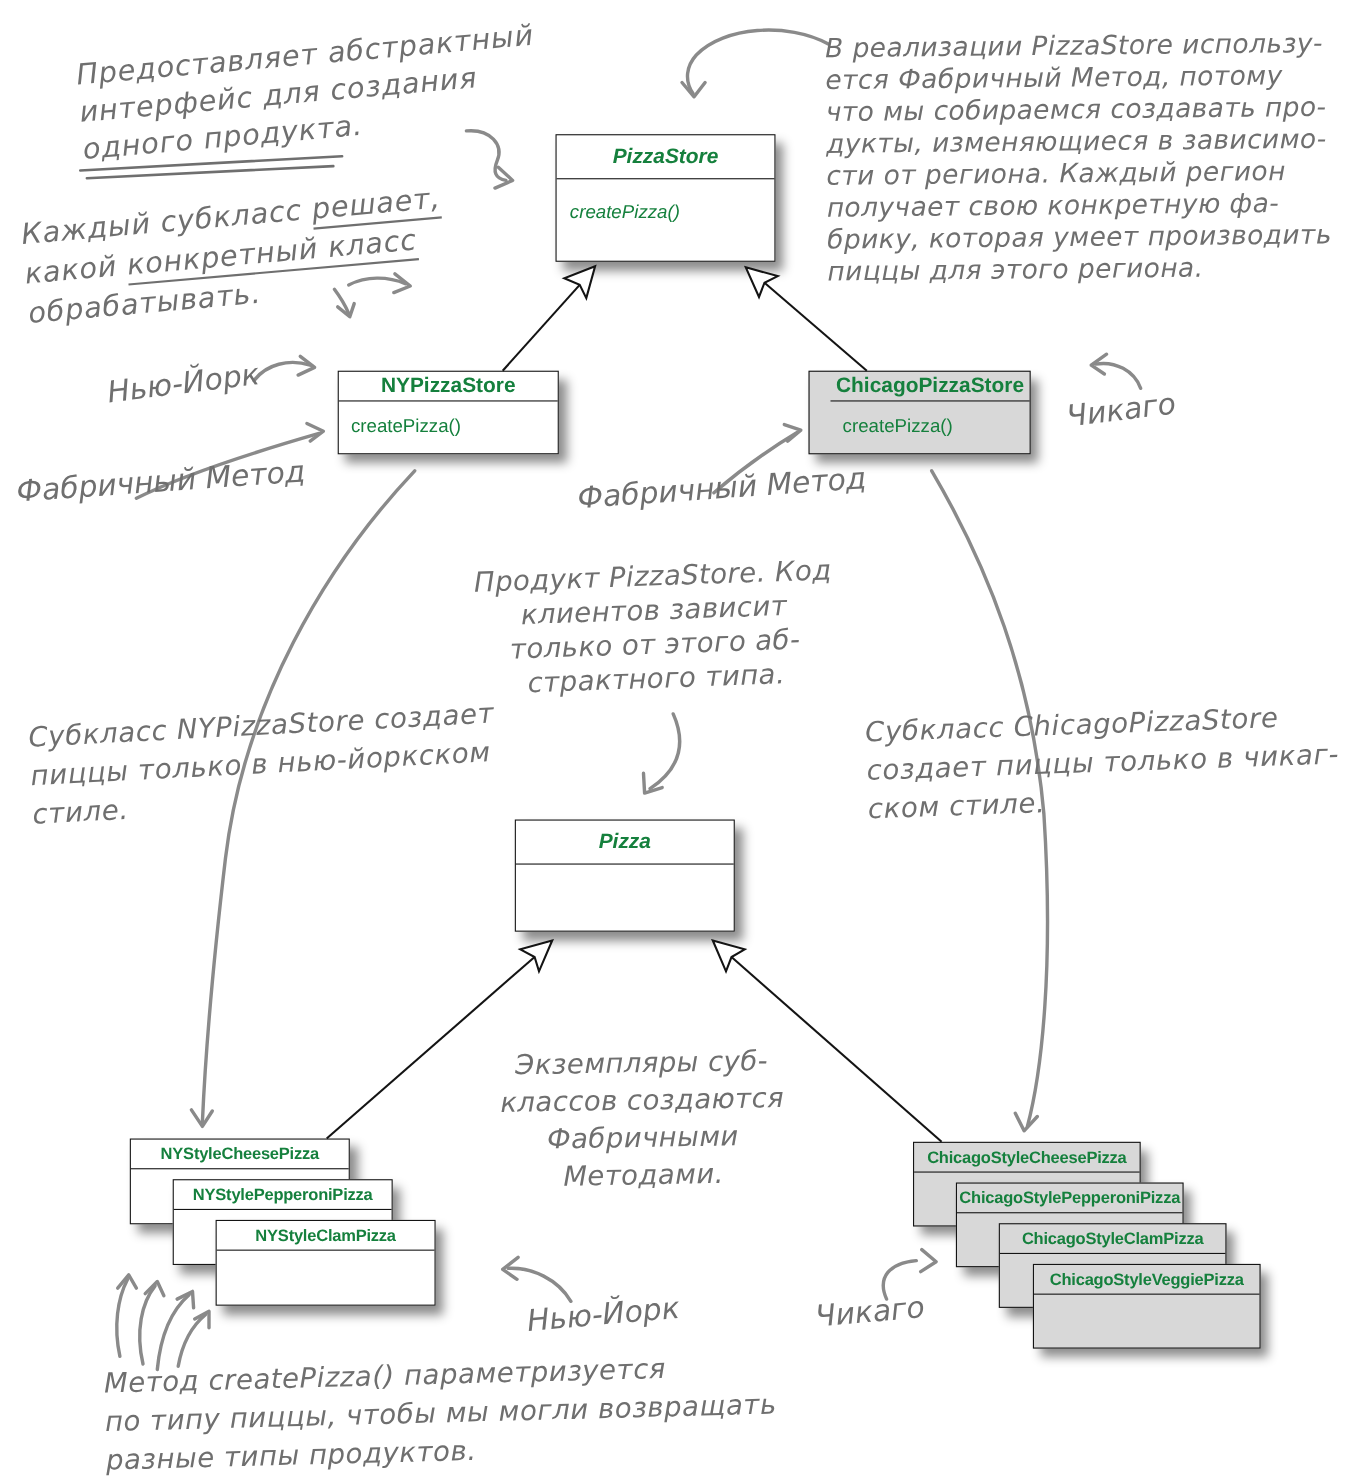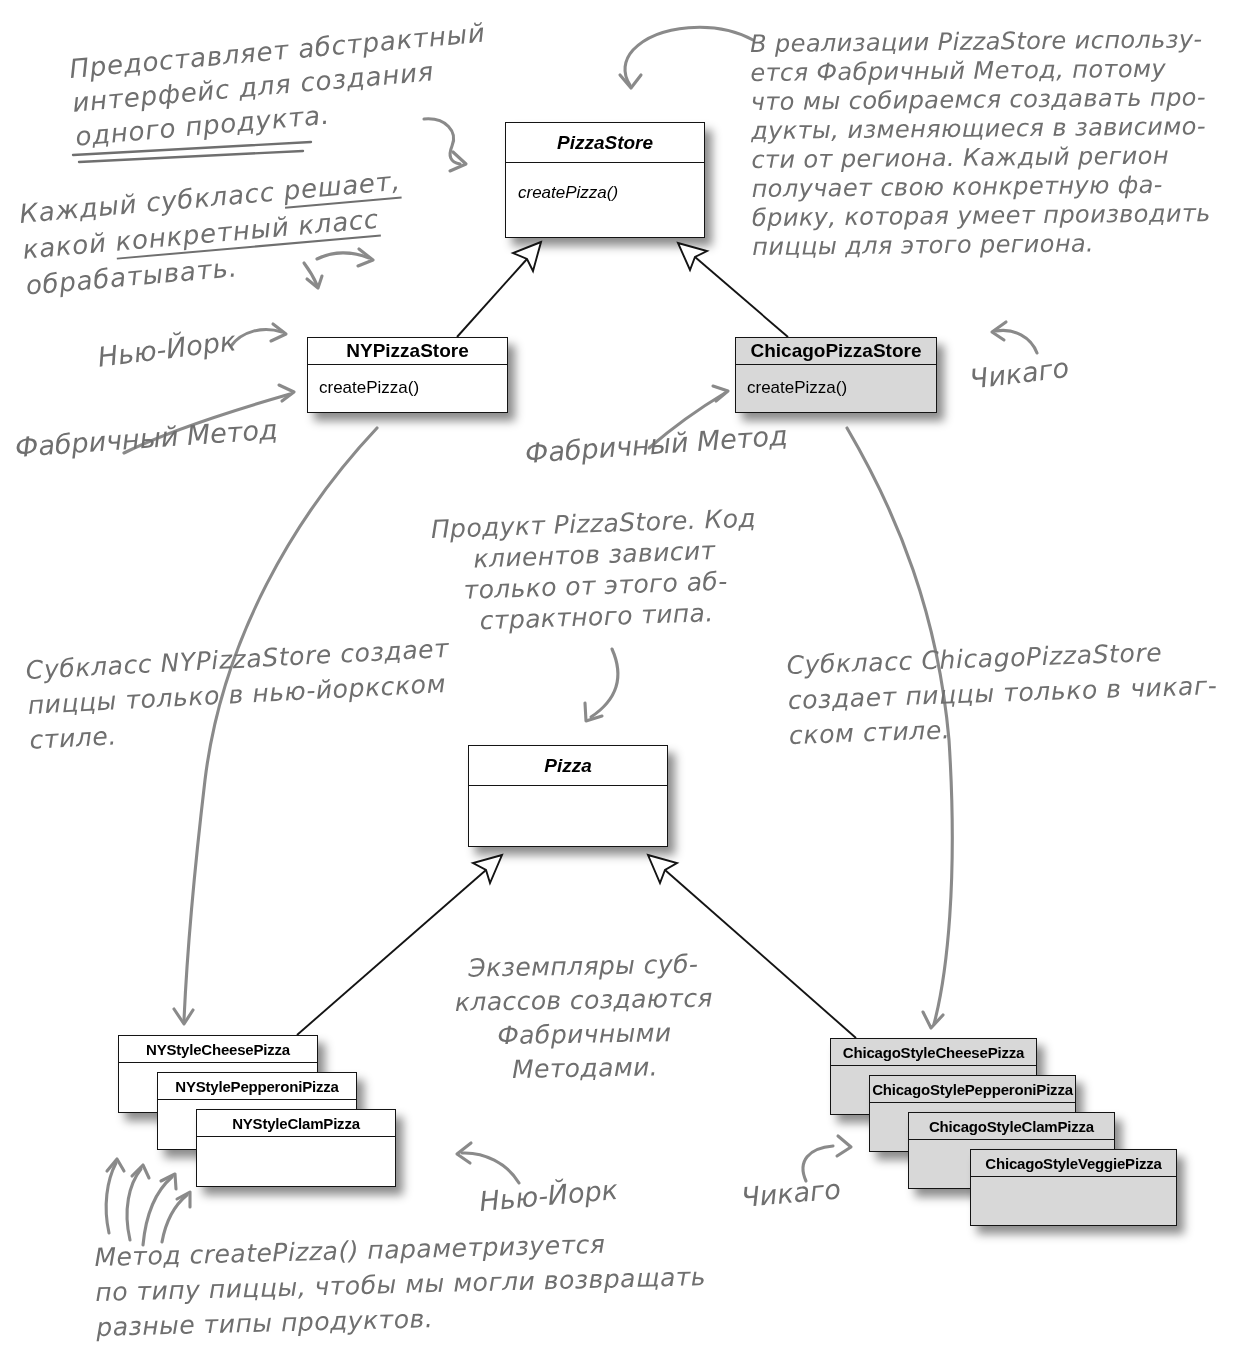--- a/index.html
+++ b/index.html
@@ -13,21 +13,21 @@
   html,body{margin:0;padding:0;background:#fff;}
   .canvas{position:relative;width:1242px;height:1345px;background:#fff;overflow:hidden;}
 
   .overlay{position:absolute;left:0;top:0;z-index:4;pointer-events:none;}
   .g-connect{stroke:var(--box-border);stroke-width:1.9;fill:none;}
   .g-connect polygon{fill:#fff;stroke:var(--box-border);stroke-width:1.9;}
   .g-arrows{stroke:var(--arrow-gray);stroke-width:3.1;fill:none;stroke-linecap:round;stroke-linejoin:round;}
   .g-under{stroke:var(--annotation-gray);stroke-width:2.4;stroke-linecap:round;}
 
   .uml-box{position:absolute;z-index:3;background:var(--box-fill);border:1.8px solid var(--box-border);
-    box-shadow:7px 8px 9px rgba(0,0,0,0.45);font-family:"Liberation Sans",sans-serif;color:#000000;}
+    box-shadow:7px 8px 9px rgba(0,0,0,0.45);font-family:"Liberation Sans",sans-serif;color:#15803d;}
   .uml-box.gray{background:var(--chicago-fill);}
   .uml-title{border-bottom:1.8px solid var(--box-border);display:flex;align-items:center;justify-content:center;
     font-weight:bold;white-space:nowrap;}
   .h40{height:40px;font-size:19px;}
   .h27{height:27px;font-size:19px;}
   .stack-title{height:27px;font-size:15px;letter-spacing:-0.2px;justify-content:center;}
   .italic{font-style:italic;}
   .uml-method{display:block;font-size:17px;padding:20px 0 0 12px;}
   .uml-method.small{padding:13px 0 0 11px;}
 
@@ -117,21 +117,21 @@
     <span class="uml-method italic">createPizza()</span>
   </div>
 
   <div class="uml-box" style="left:307px;top:337px;width:201px;height:76px;">
     <div class="uml-title h27">
       <span>NYPizzaStore</span>
     </div>
     <span class="uml-method small">createPizza()</span>
   </div>
 
-  <div class="uml-box gray" style="left:735px;top:337px;width:202px;height:76px;">
+  <div class="uml-box gray" style="left:735px;top:337px;width:202px;height:76px;padding-left:19px;">
     <div class="uml-title h27">
       <span>ChicagoPizzaStore</span>
     </div>
     <span class="uml-method small">createPizza()</span>
   </div>
 
   <div class="uml-box" style="left:468px;top:745px;width:200px;height:102px;">
     <div class="uml-title h40">
       <span class="italic">Pizza</span>
     </div>
@@ -161,21 +161,21 @@
   <div class="uml-box gray" style="left:869px;top:1075px;width:207px;height:77px;z-index:4;">
     <div class="uml-title stack-title">
       <span>ChicagoStylePepperoniPizza</span>
     </div>
   </div>
   <div class="uml-box gray" style="left:908px;top:1112px;width:207px;height:77px;z-index:5;">
     <div class="uml-title stack-title">
       <span>ChicagoStyleClamPizza</span>
     </div>
   </div>
-  <div class="uml-box gray" style="left:970px;top:1149px;width:207px;height:77px;z-index:6;">
+  <div class="uml-box gray" style="left:939px;top:1149px;width:207px;height:77px;z-index:6;">
     <div class="uml-title stack-title">
       <span>ChicagoStyleVeggiePizza</span>
     </div>
   </div>
 
   <div class="hand" style="left:68px;top:52px;font-size:26px;line-height:34px;letter-spacing:0.8px;transform:rotate(-5deg);">
     <span class="ln">Предоставляет абстрактный</span>
     <span class="ln">интерфейс для создания</span>
     <span class="ln">одного продукта.</span>
   </div>

